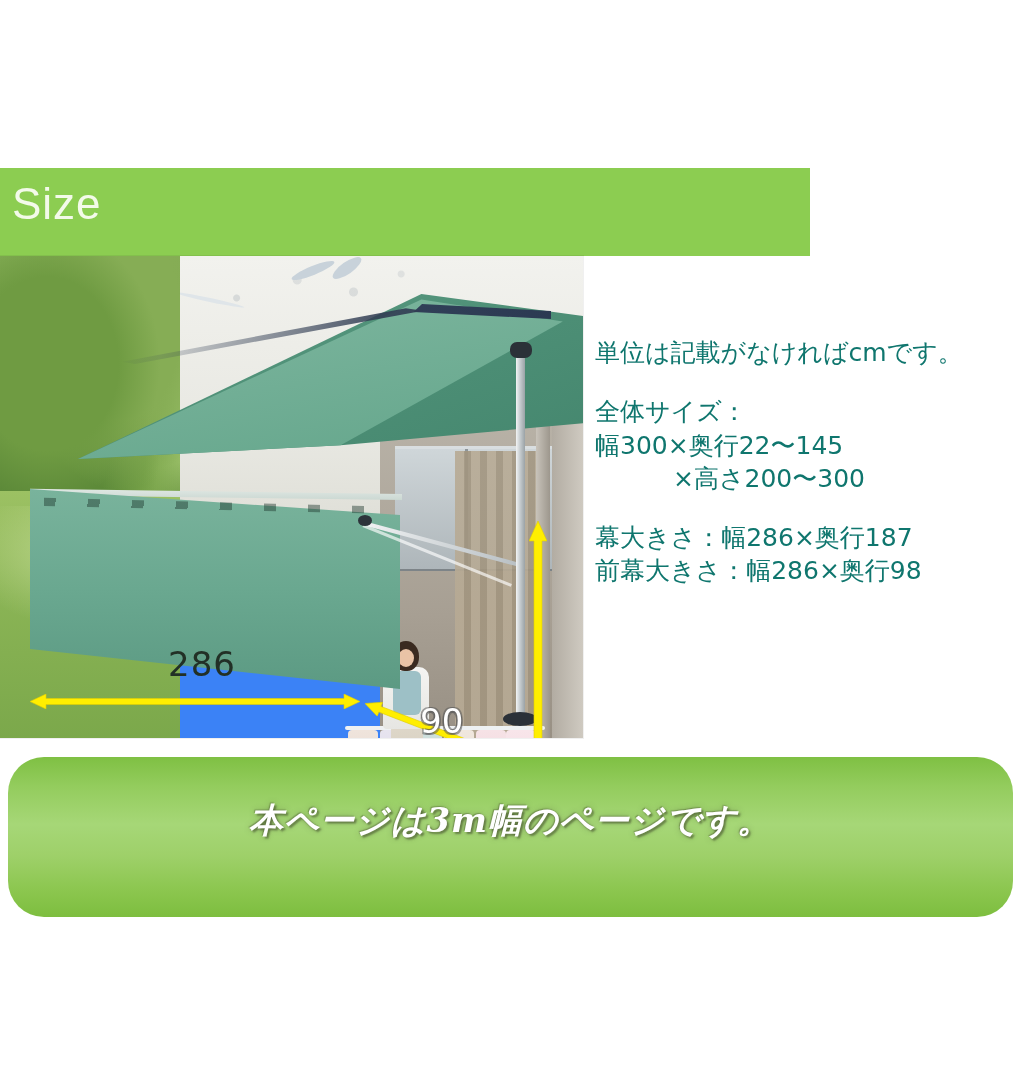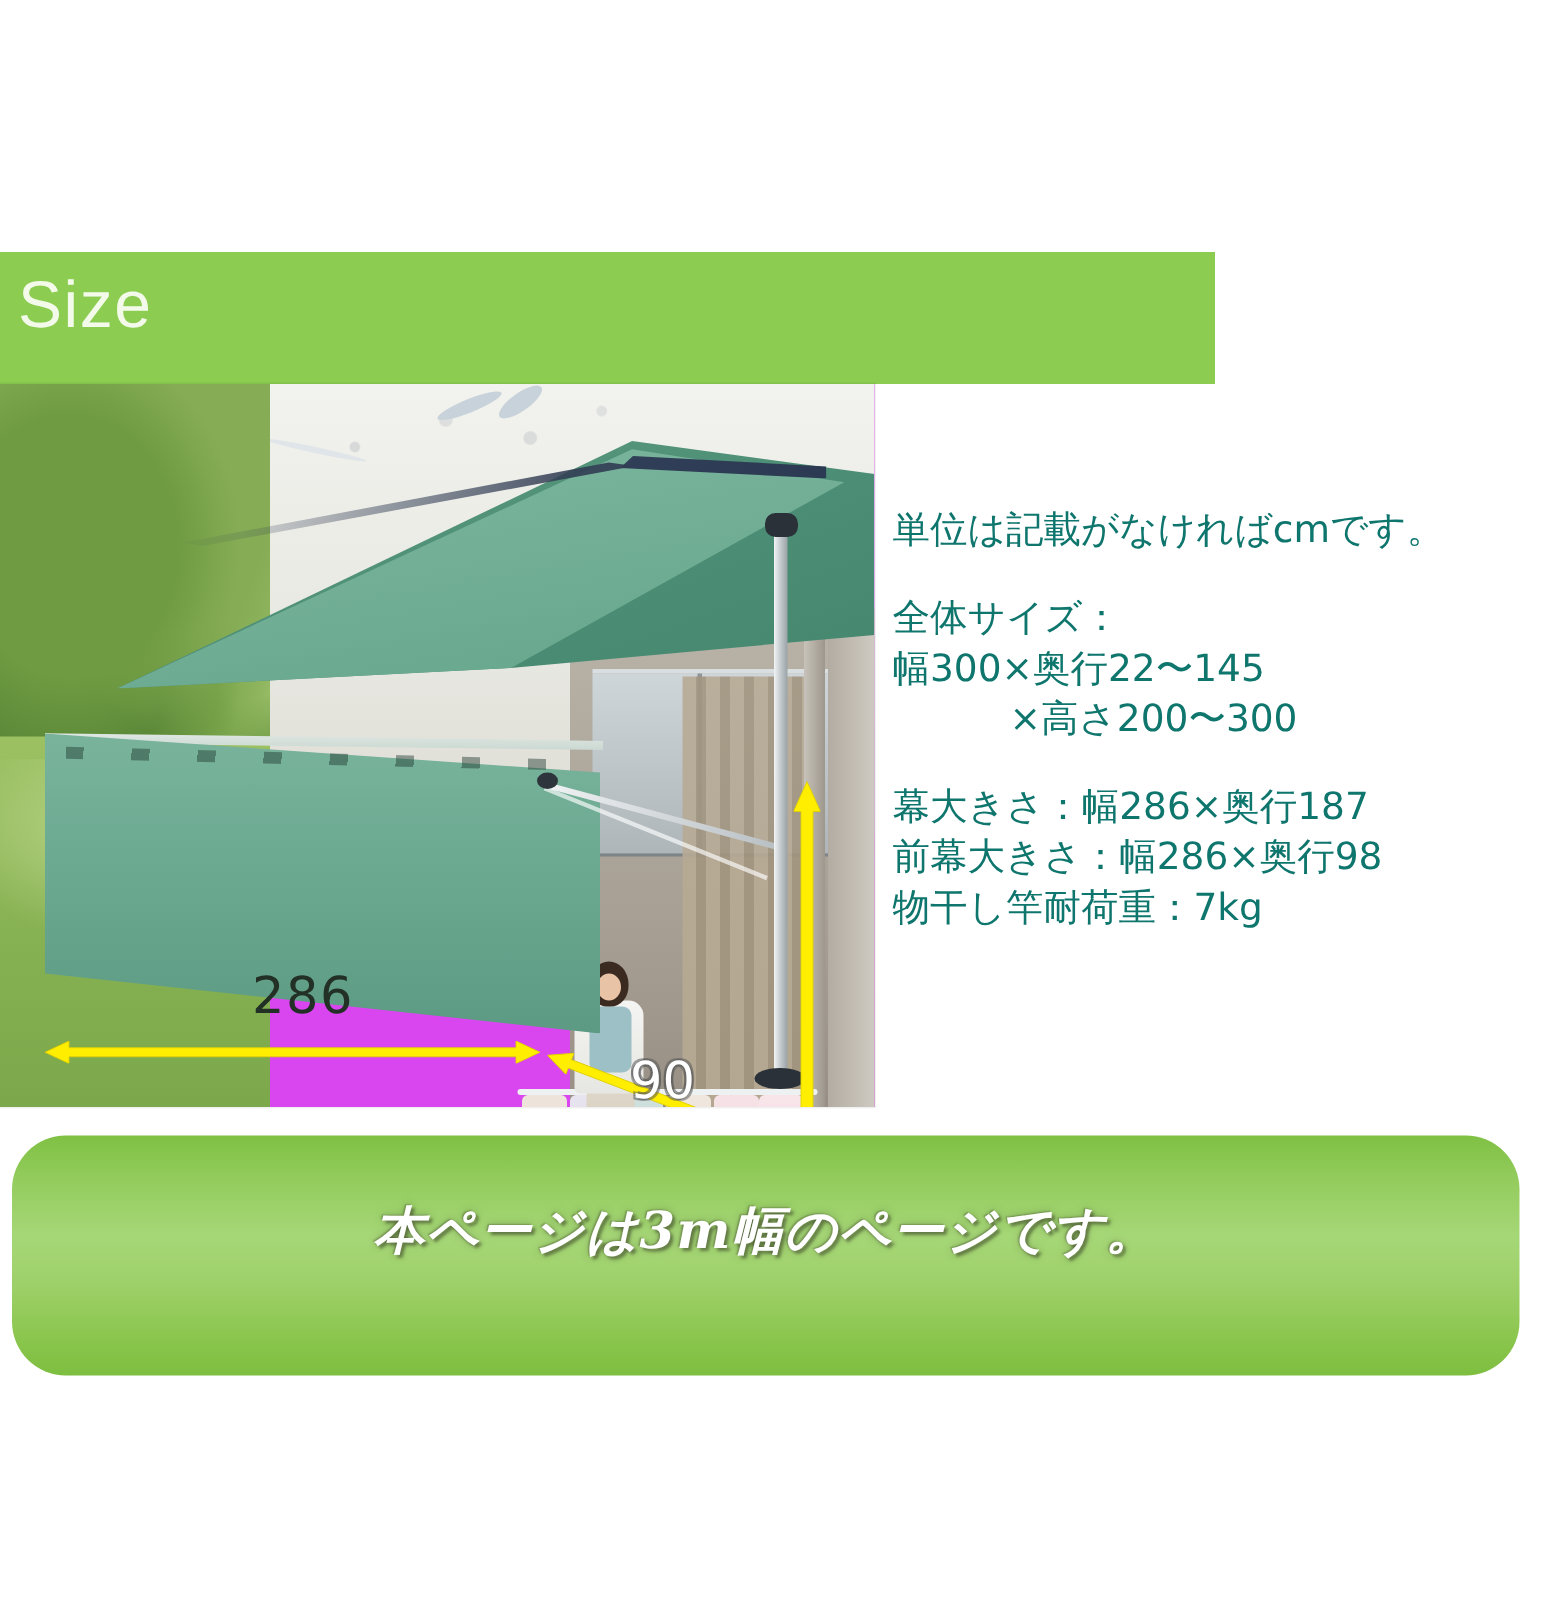--- a/index.html
+++ b/index.html
@@ -17,21 +17,21 @@
   }
   .size-banner .size-title{
     position:absolute;left:12px;top:14px;
     font-size:44px;line-height:1;letter-spacing:1px;
     color:#f3fae9;font-weight:400;
   }
 
   
   .photo{
     position:absolute;left:0;top:256px;width:583px;height:482px;
-    overflow:hidden;background:#d946ef;
+    overflow:hidden;background:#3b82f6;
     box-shadow:0 0 0 1px rgba(0,0,0,.06);
   }
   .photo .layer{position:absolute;inset:0;}
 
   
   .wall{
     position:absolute;left:150px;top:0;width:433px;height:300px;
     background:linear-gradient(180deg,#f2f2ee 0%,#e8e8e2 60%,#dcdcd4 100%);
   }
   .wall-specks{
@@ -323,20 +323,19 @@
 
   <div class="spec">
     <div>単位は記載がなければcmです。</div>
     <div class="gap"></div>
     <div>全体サイズ：</div>
     <div>幅300×奥行22〜145</div>
     <div class="indent">×高さ200〜300</div>
     <div class="gap"></div>
     <div>幕大きさ：幅286×奥行187</div>
     <div>前幕大きさ：幅286×奥行98</div>
-    <div>物干し竿耐荷重：7kg</div>
   </div>
 
   <div class="bottom-banner">
     <div class="line l1">本ページは3m幅のページです。</div>
   </div>
 
 </div>
 
 </body></html>

